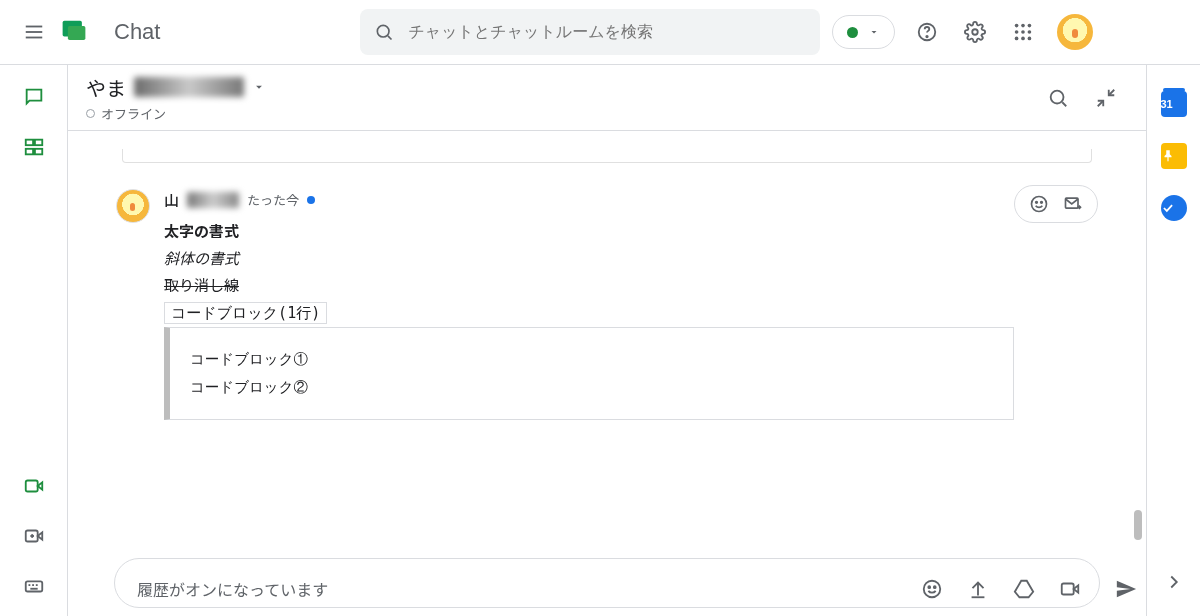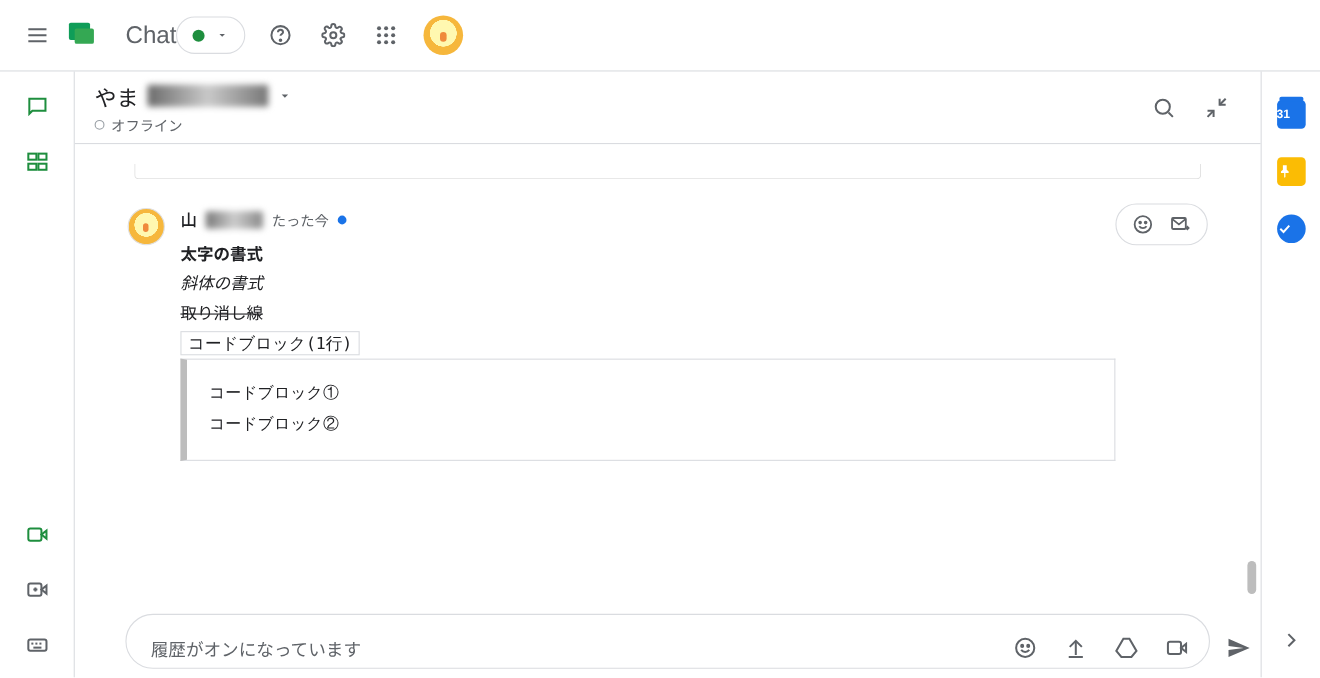--- a/index.html
+++ b/index.html
@@ -82,20 +82,27 @@
       </svg>
   </div>
   <div class="logo">
     <svg class="logo-mark" viewBox="0 0 32 32">
         <rect x="3" y="3" width="22" height="18" rx="2" fill="#0f9d58"></rect>
         <rect x="9" y="9" width="20" height="16" rx="2" fill="#34a853"></rect>
       </svg>
     <span class="logo-text">Chat</span>
   </div>
 
+  <div class="searchbox" style="margin-left:200px;">
+    <svg viewBox="0 0 24 24" width="20" height="20" fill="none" stroke="#5f6368" stroke-width="2">
+        <circle cx="11" cy="11" r="7"></circle>
+        <line x1="21" y1="21" x2="16.65" y2="16.65"></line>
+      </svg>
+    <input type="text" placeholder="チャットとチャットルームを検索" style="">
+  </div>
 
   <div class="topbar-right">
     <div class="status-pill">
       <span class="status-dot"></span>
       <svg viewBox="0 0 24 24" width="12" height="12" fill="#5f6368">
           <path d="M7 10l5 5 5-5z"></path>
         </svg>
     </div>
     <div class="icon-btn">
       <svg viewBox="0 0 24 24" fill="none" stroke="currentColor" stroke-width="2">

